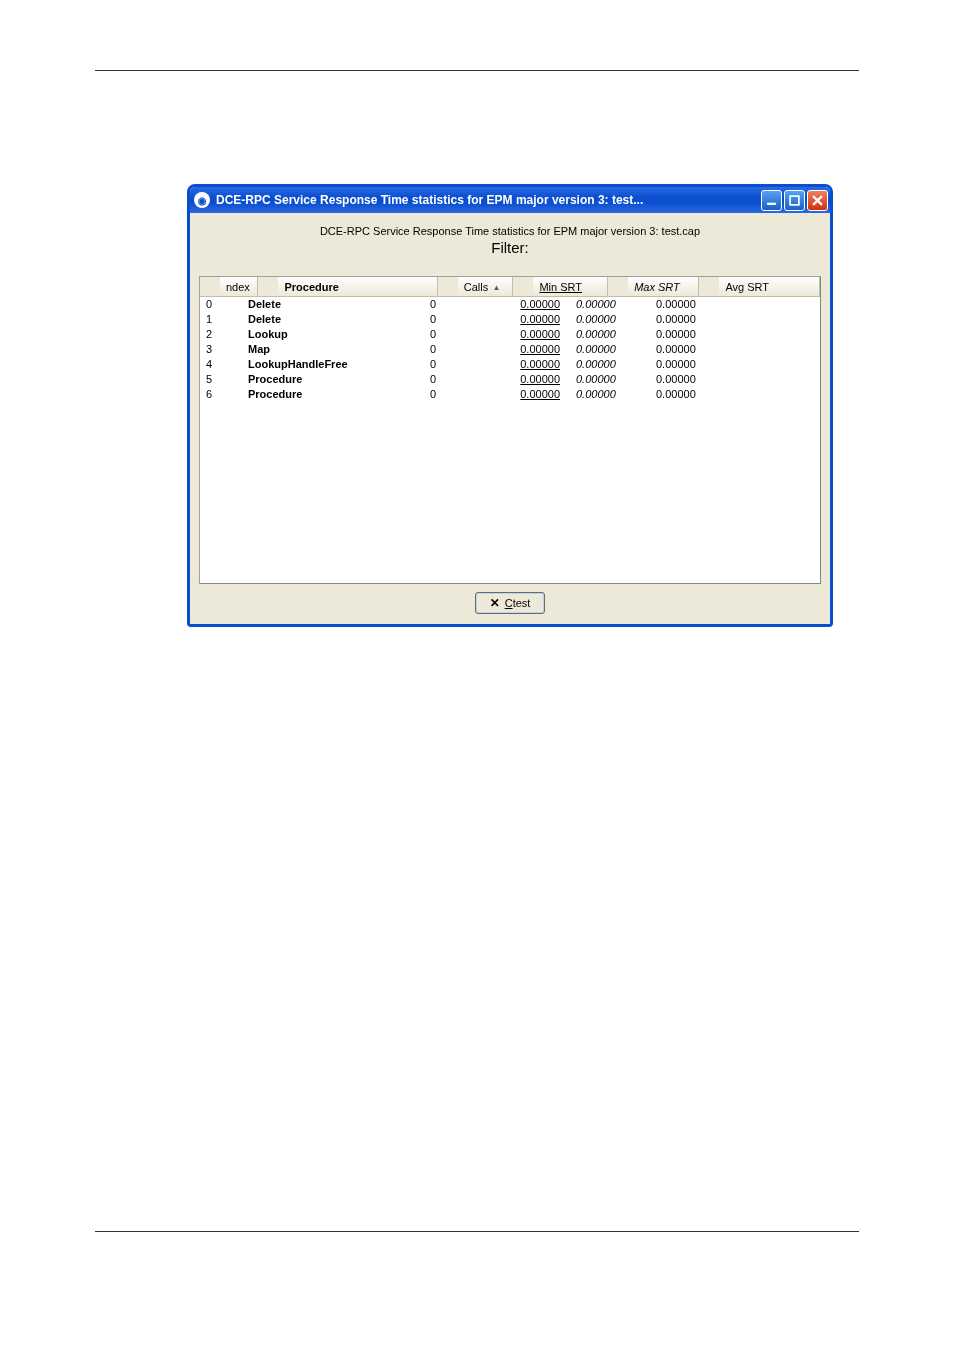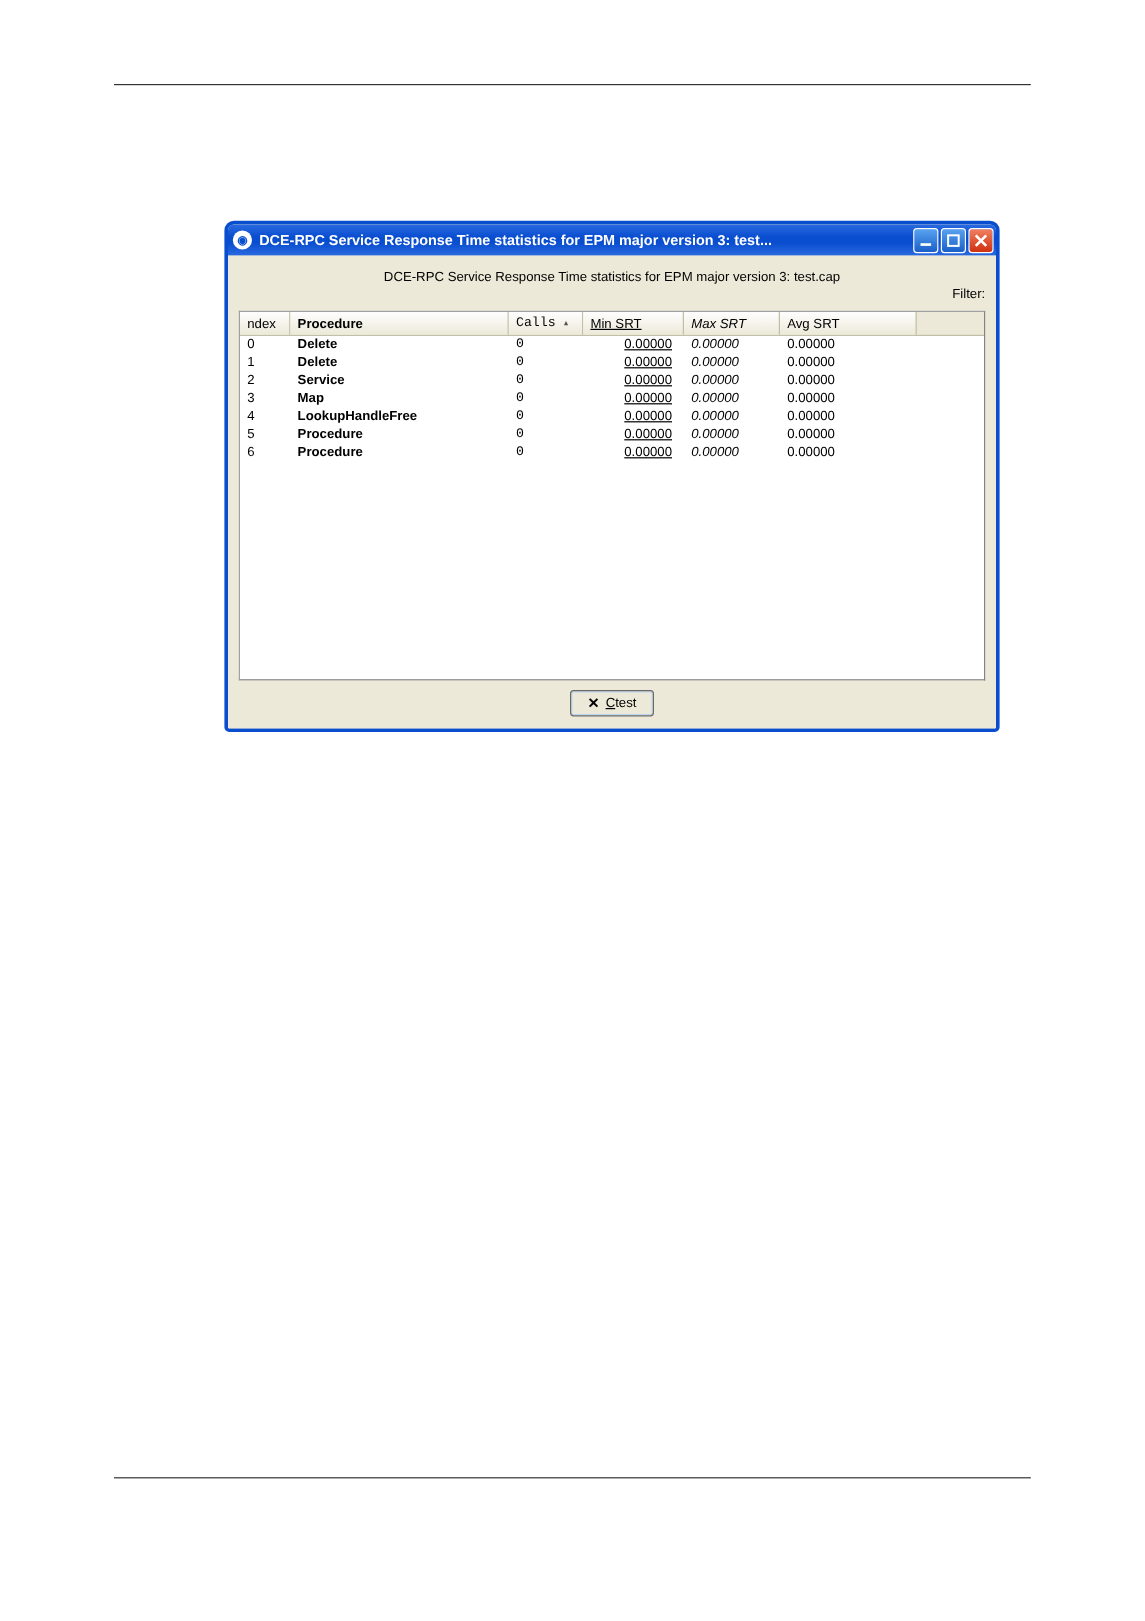--- a/index.html
+++ b/index.html
@@ -90,23 +90,23 @@
   .content {
     background: #ece9d8;
     padding: 8px 9px 10px 9px;
   }
   .subtitle {
     text-align: center;
     font-size: 11px;
     margin: 4px 0 0 0;
   }
   .filter-line {
-    text-align: right;
-    font-size: 11px;
-    margin: 2px 0 8px 0;
+    text-align: center;
+    font-size: 15px;
+    margin: 2px 0 20px 0;
   }
   .table-panel {
     background: #fff;
     border: 1px solid #848480;
     border-top-color: #a0a0a0;
     border-left-color: #a0a0a0;
     height: 308px;
     overflow: hidden;
   }
   .table-header {
@@ -117,30 +117,31 @@
   }
   .th {
     border-right: 1px solid #c1bfa8;
     padding: 3px 9px 2px 6px;
     font-size: 11px;
     background: linear-gradient(to bottom,#fefefe,#ece9d8);
     white-space: nowrap;
     overflow: hidden;
     display: flex;
     align-items: center;
+    margin-left: 20px;
   }
   .th.sorted::after {
     content: "▴";
     margin-left: 6px;
     font-size: 9px;
     color: #555;
   }
   .col-index { width: 42px; }
   .col-proc  { width: 182px; font-weight: bold; }
-  .col-calls { width: 62px; font-family: Liberation Mono, monospace; }
+  .col-calls { width: 62px; }
   .col-min   { width: 84px; text-align: right; text-decoration: underline; }
   .col-max   { width: 80px; font-style: italic; }
   .col-avg   { width: 114px; }
   .tbody {
     font-size: 11px;
   }
   .tr {
     display: flex;
     height: 15px;
     line-height: 15px;
@@ -231,21 +232,21 @@
           <div class="tr">
             <div class="td col-index">1</div>
             <div class="td col-proc">Delete</div>
             <div class="td col-calls">0</div>
             <div class="td col-min">0.00000</div>
             <div class="td col-max">0.00000</div>
             <div class="td col-avg">0.00000</div>
           </div>
           <div class="tr">
             <div class="td col-index">2</div>
-            <div class="td col-proc">Service</div>
+            <div class="td col-proc">Lookup</div>
             <div class="td col-calls">0</div>
             <div class="td col-min">0.00000</div>
             <div class="td col-max">0.00000</div>
             <div class="td col-avg">0.00000</div>
           </div>
           <div class="tr">
             <div class="td col-index">3</div>
             <div class="td col-proc">Map</div>
             <div class="td col-calls">0</div>
             <div class="td col-min">0.00000</div>

